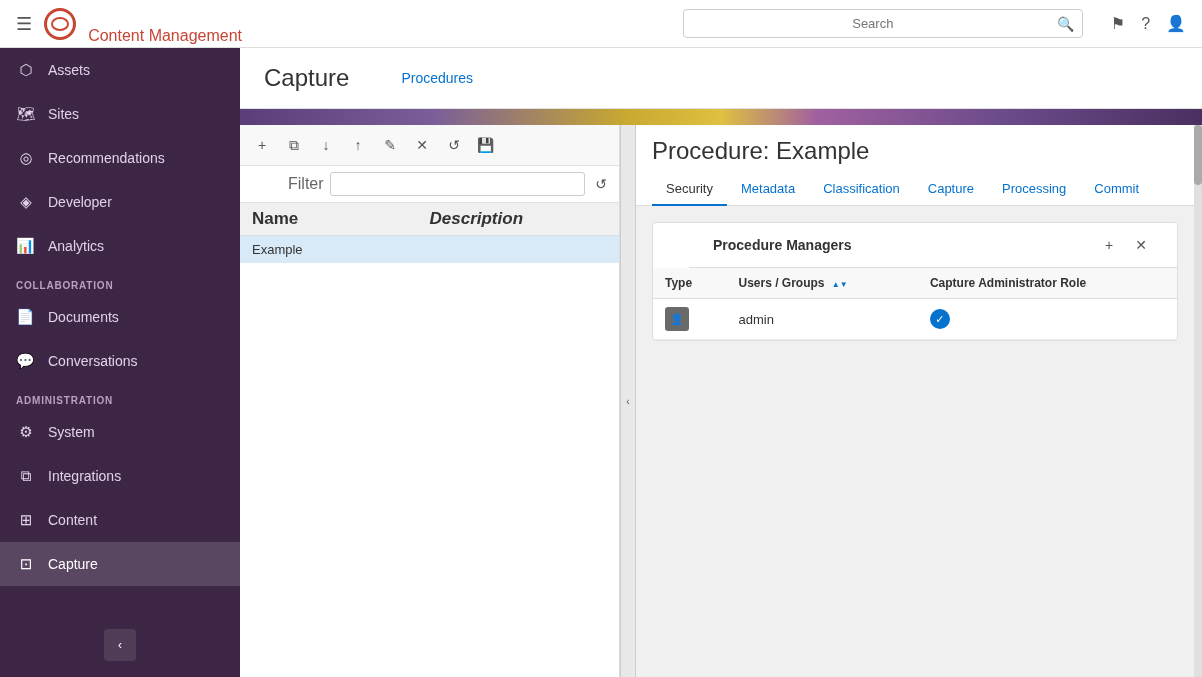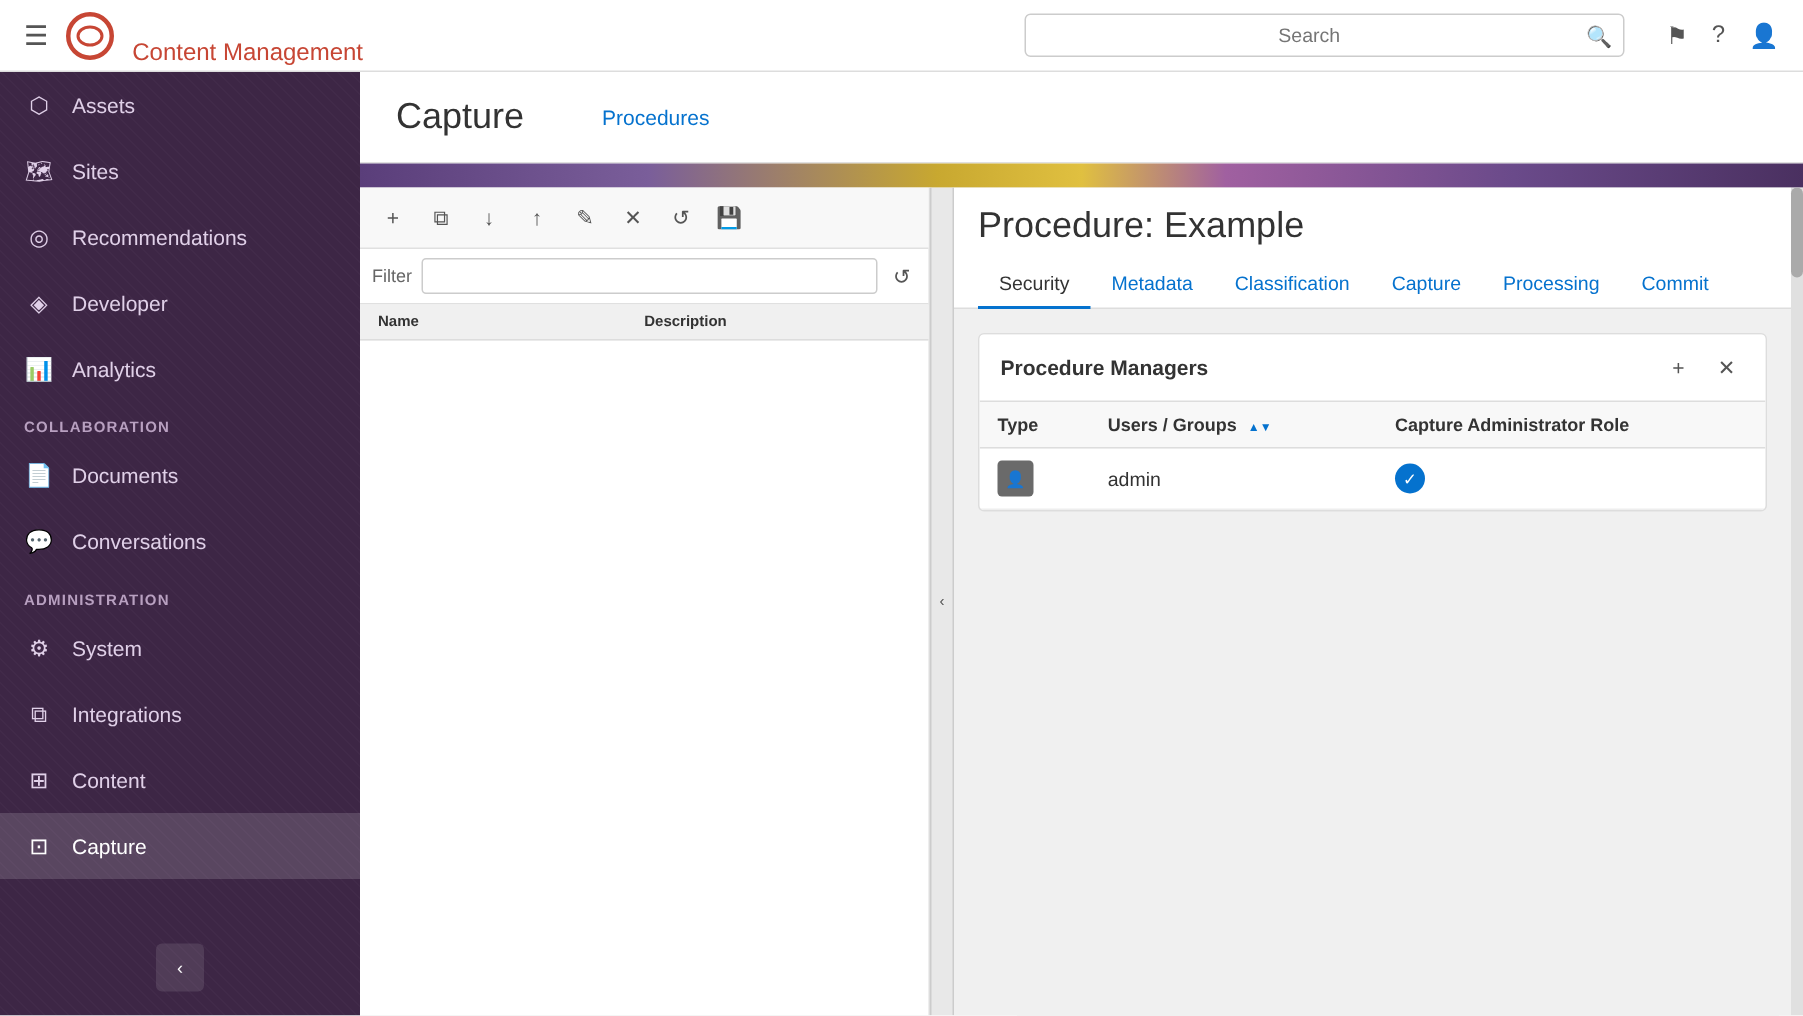--- a/index.html
+++ b/index.html
@@ -161,21 +161,21 @@
       font-size: 14px;
       border-radius: 3px;
     }
     .filter-row {
       display: flex;
       align-items: center;
       padding: 6px 8px;
       gap: 6px;
       border-bottom: 1px solid #e0e0e0;
     }
-    .filter-label { color: #666; font-size: 12px; }
+    .filter-label { color: #666; font-size: 16px; margin-left: 40px; }
     .filter-input {
       flex: 1;
       padding: 4px 8px;
       border: 1px solid #ccc;
       border-radius: 3px;
       font-size: 12px;
       outline: none;
     }
     .refresh-btn {
       background: none;
@@ -184,25 +184,25 @@
       color: #555;
       font-size: 14px;
       padding: 2px 4px;
     }
     .list-header {
       display: flex;
       padding: 6px 12px;
       background: #f0f0f0;
       border-bottom: 1px solid #ddd;
       font-weight: 600;
-      font-size: 10px;
+      font-size: 17px;
       color: #333;
     }
     .list-col-name { flex: 1; }
-    .list-col-desc { flex: 1; }
+    .list-col-desc { flex: 1; font-style: italic; }
     .list-item-row {
       display: flex;
       padding: 6px 12px;
       cursor: pointer;
       font-size: 13px;
       color: #333;
     }
     .list-item-row.selected { background: #d8eaf8; }
 
     
@@ -234,26 +234,27 @@
     .section-card {
       background: #fff;
       border: 1px solid #ddd;
       border-radius: 4px;
       overflow: hidden;
     }
     .section-header {
       display: flex;
       align-items: center;
       justify-content: space-between;
-      padding: 10px 14px;
+      padding: 10px 24px;
       font-weight: 600;
       font-size: 14px;
       color: #333;
       border-bottom: 1px solid #ddd;
       background: #fff;
+      margin-left: 36px;
     }
     .section-header-actions { display: flex; gap: 8px; }
     .section-action-btn {
       width: 24px;
       height: 24px;
       display: flex;
       align-items: center;
       justify-content: center;
       cursor: pointer;
       border: none;
@@ -444,20 +445,24 @@
           <span class="filter-label">Filter</span>
           <input class="filter-input" type="text" style="">
           <button class="refresh-btn">↺</button>
         </div>
 
         <div class="list-header">
           <span class="list-col-name">Name</span>
           <span class="list-col-desc">Description</span>
         </div>
 
+        <div class="list-item-row selected">
+          <span class="list-col-name">Example</span>
+          <span class="list-col-desc"></span>
+        </div>
       </div>
 
       <button class="panel-toggle">‹</button>
 
       <div class="detail-panel">
         <div class="detail-header">
           <div class="detail-title">Procedure: Example</div>
           <div class="detail-tabs">
             <div class="detail-tab active">Security</div>
             <div class="detail-tab">Metadata</div>

